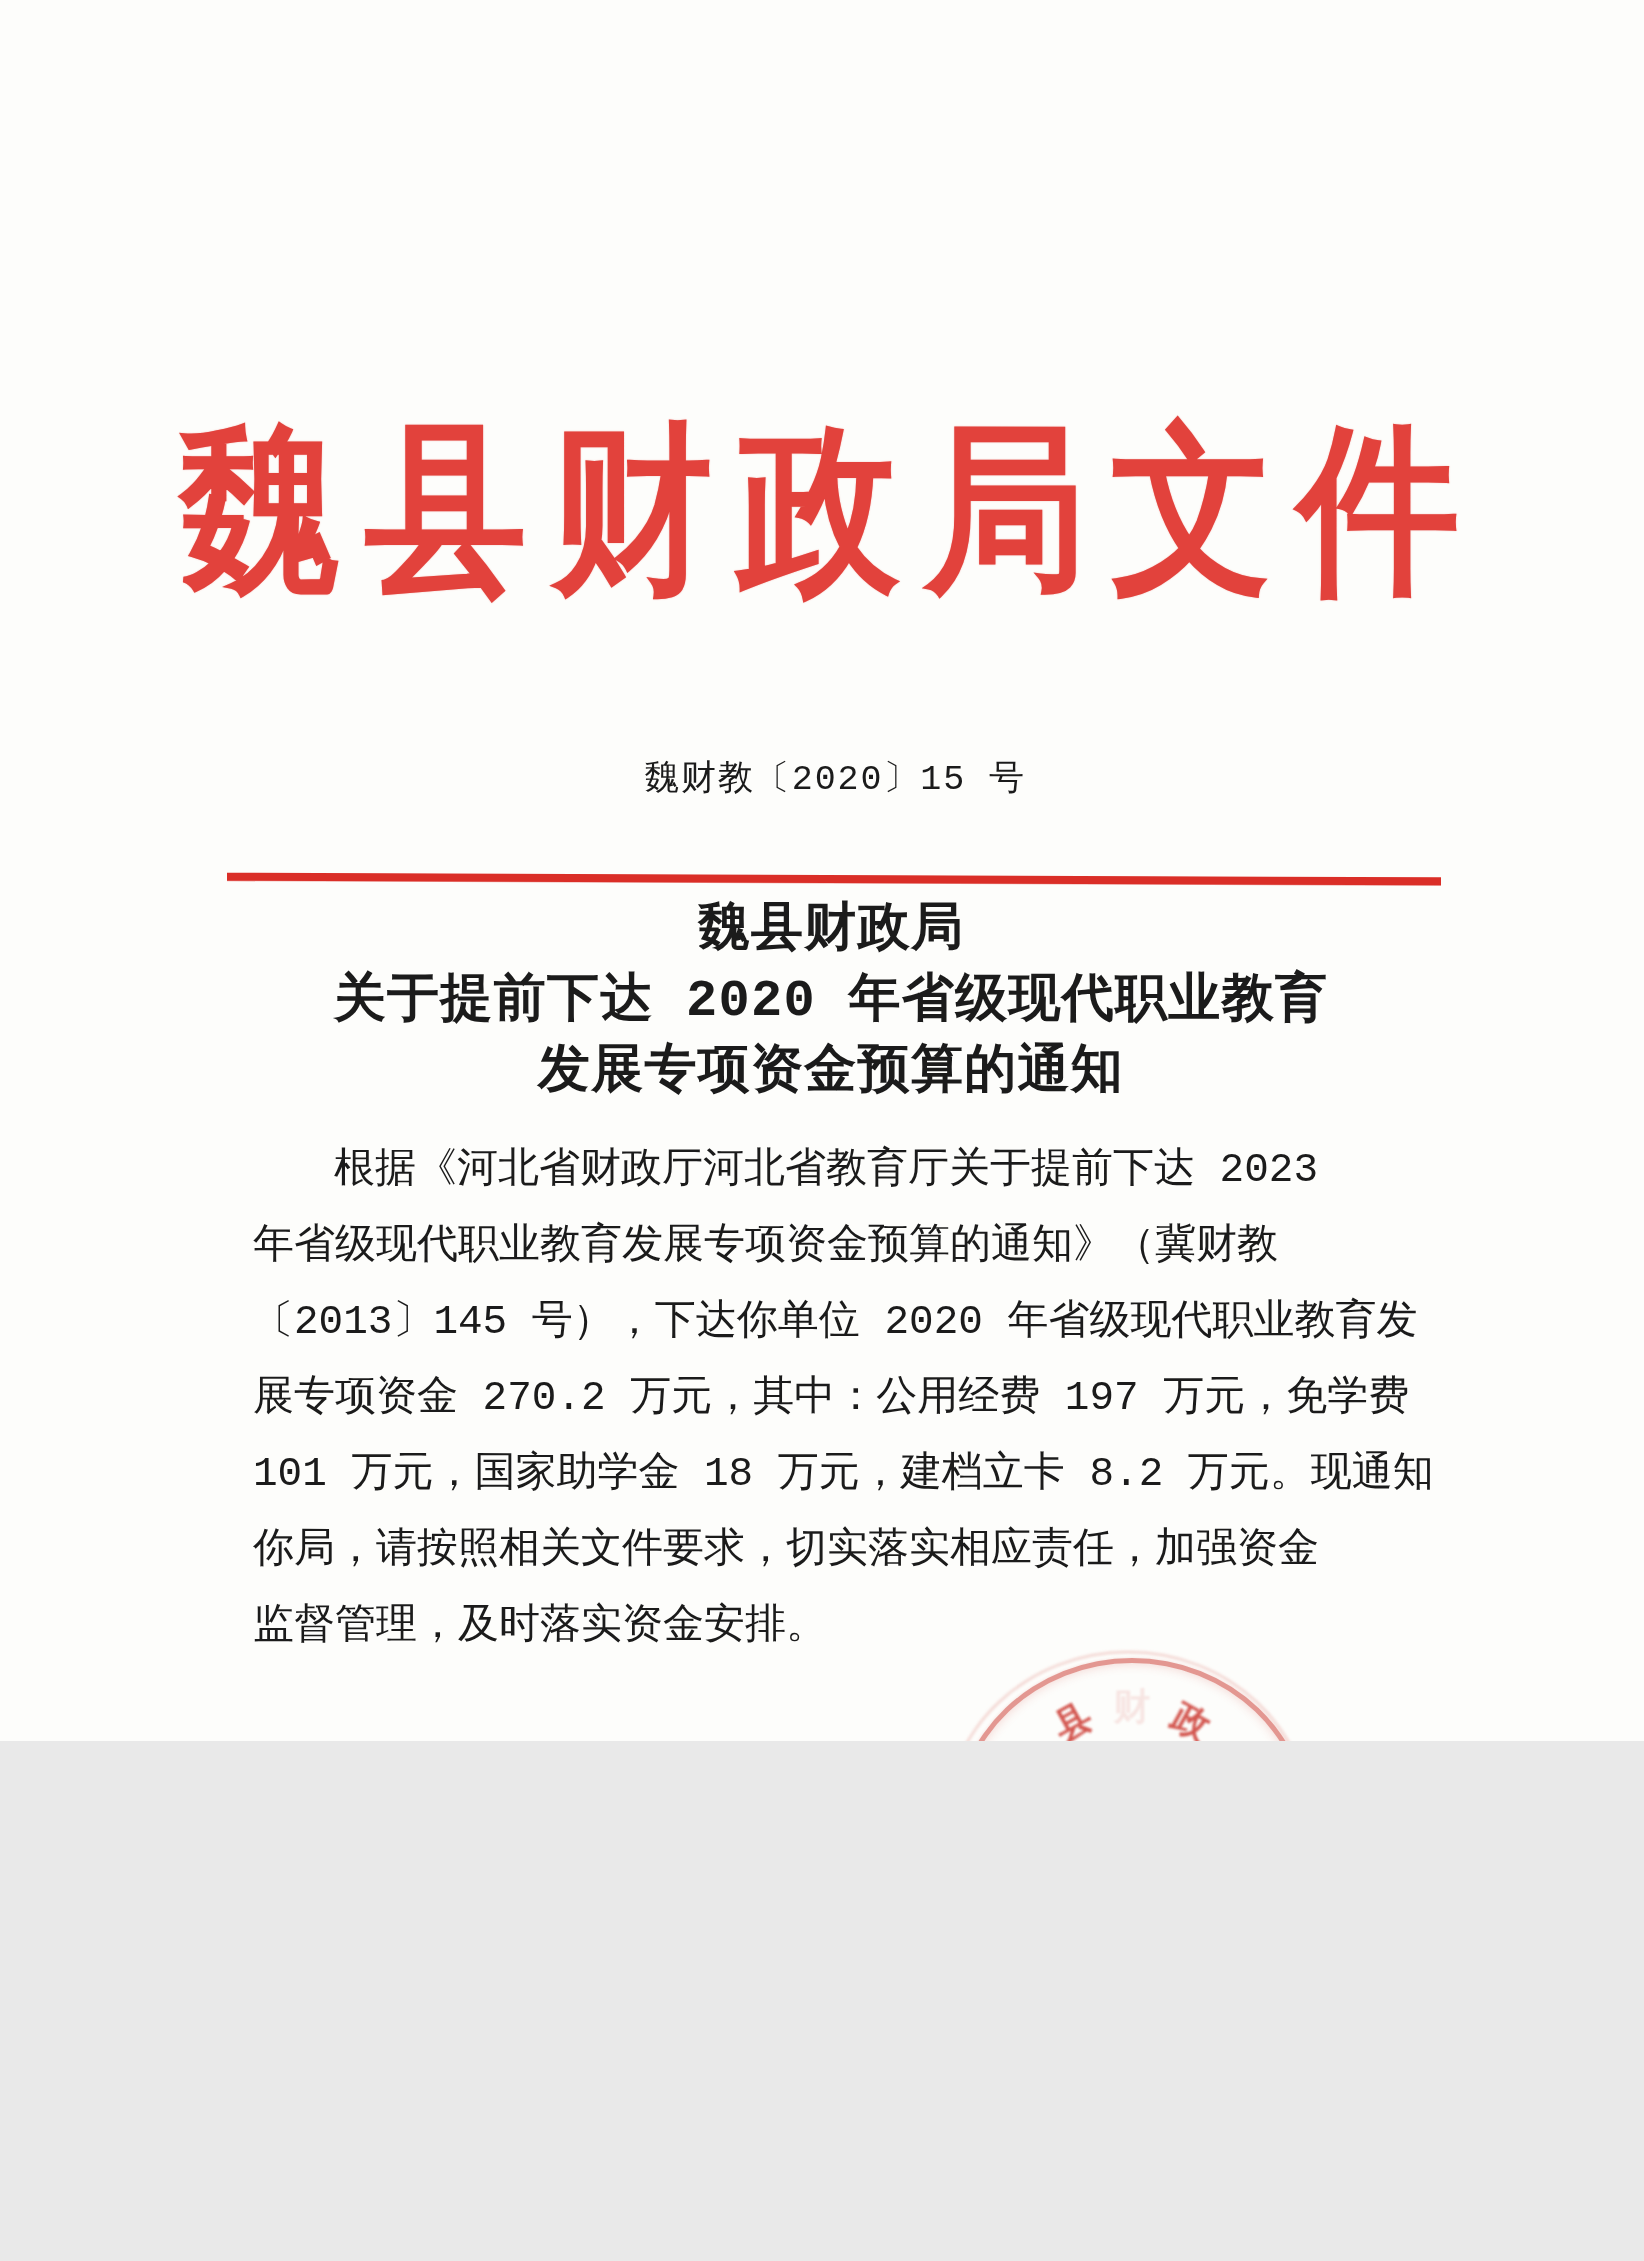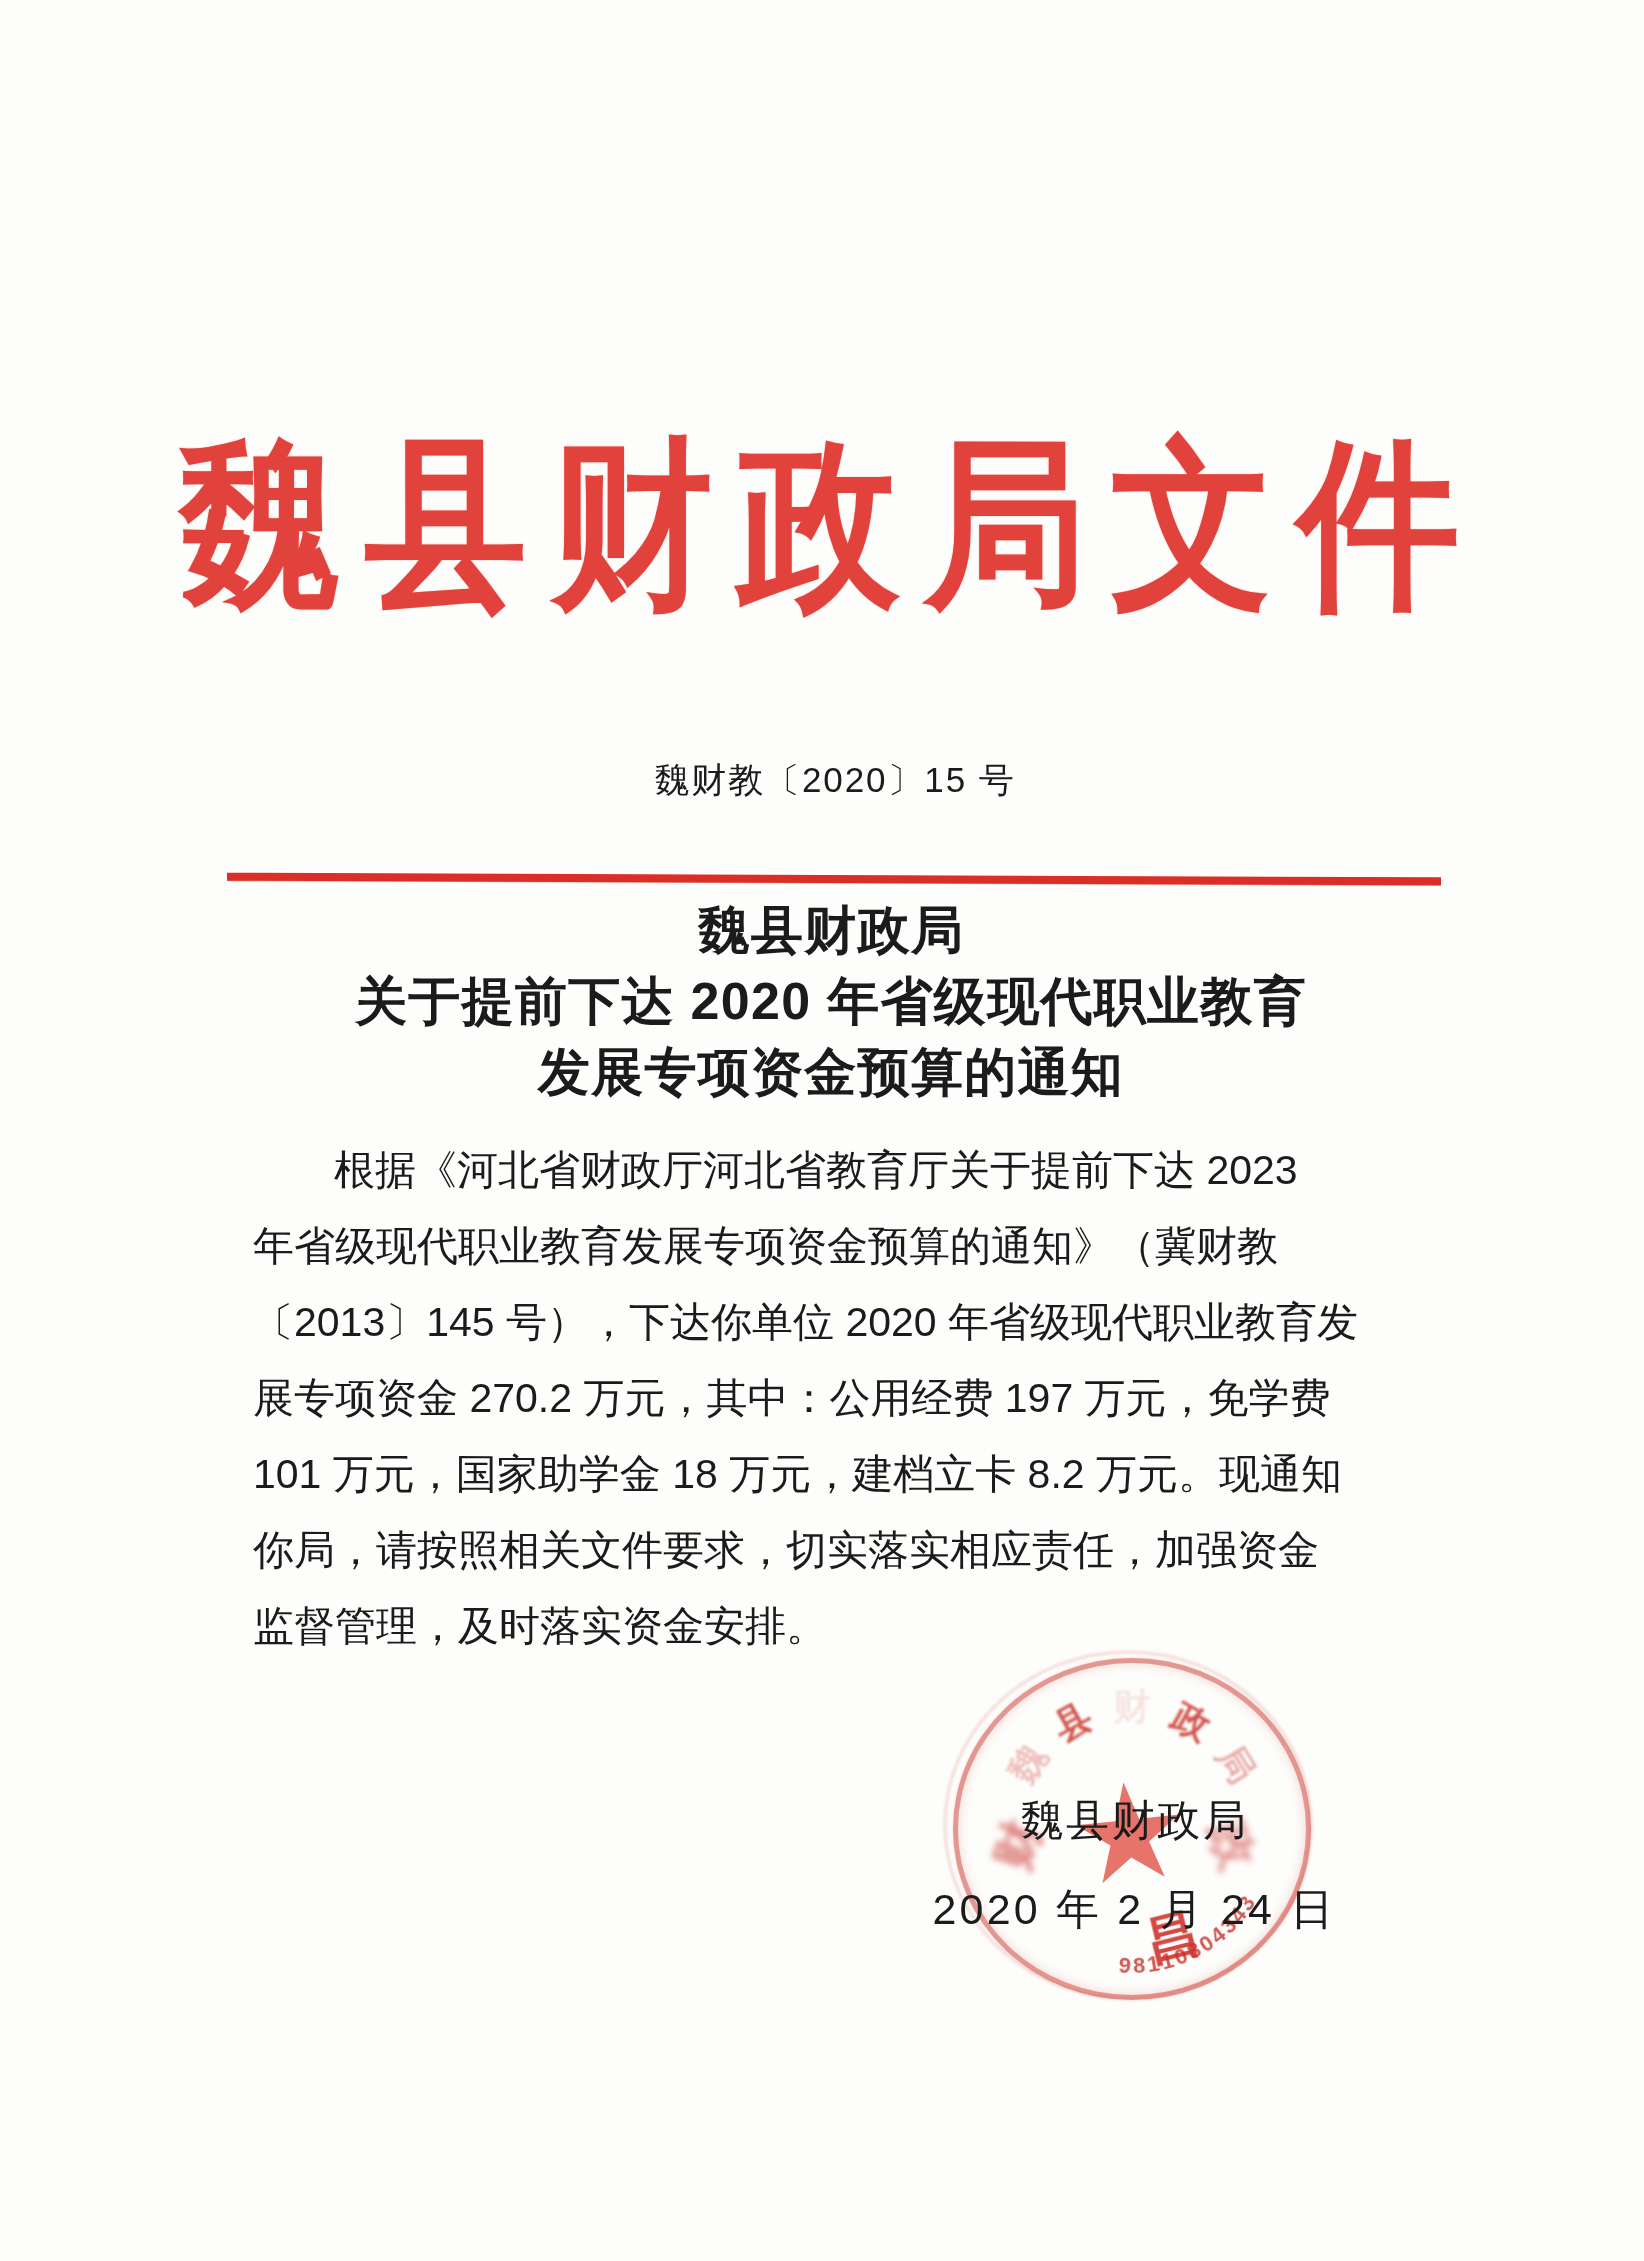--- a/index.html
+++ b/index.html
@@ -1,21 +1,21 @@
 <!DOCTYPE html>
 <html style="--banner-red: #e2423c; --rule-red: #da2e27; --seal-red: #cc3a32; --ink-black: #1b1b1b;font-size:10.3px"><head>
 <meta charset="utf-8">
 <style>
   html,body{margin:0;padding:0;background:#e9e9e9;}
   .page{
     position:relative;
-    width:1644px;height:2261px;
+    width:1644px;height:1741px;
     background:#fdfdfb;
     overflow:hidden;
-    font-family:Liberation Sans, sans-serif;
+    font-family:Liberation Mono, monospace;
     color:var(--ink-black,#1b1b1b);
   }
   
   .banner{
     position:absolute;top:433px;left:0;right:0;
     text-align:center;
     font-size:162px;line-height:1;
     font-weight:bold;
     letter-spacing:24.5px;
     color:var(--banner-red,#e2423c);

